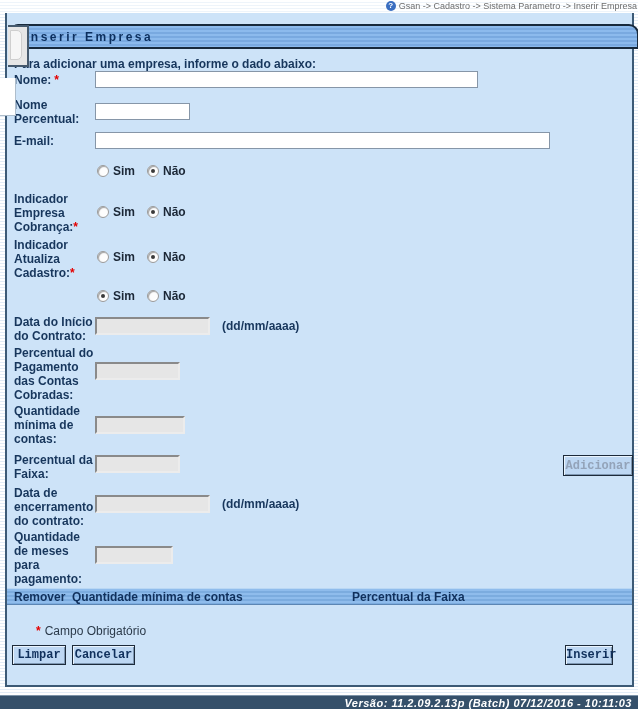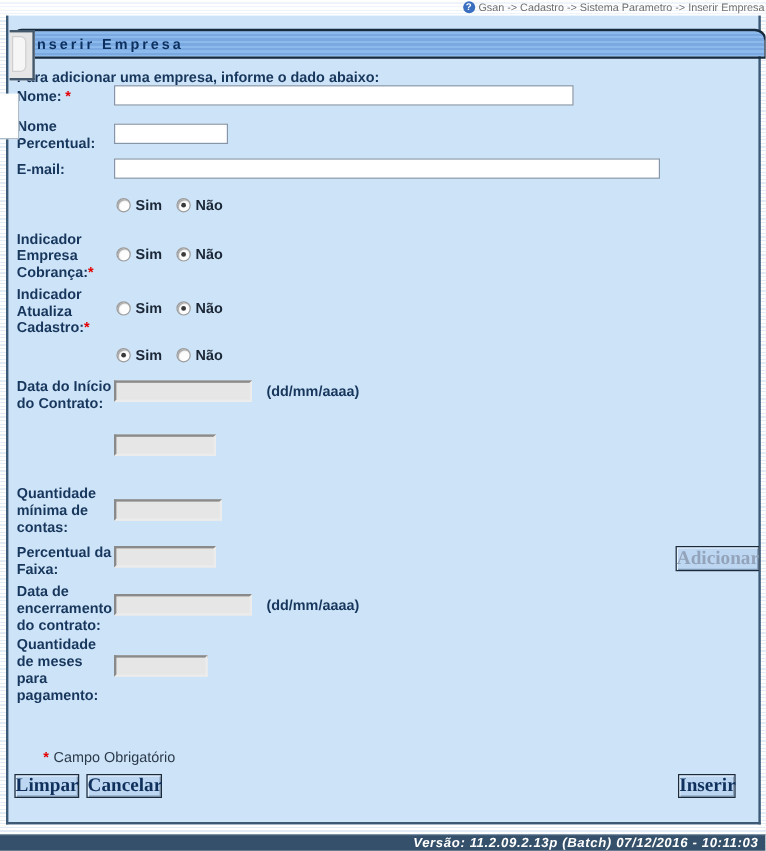--- a/index.html
+++ b/index.html
@@ -49,21 +49,21 @@
   
   .thead{position:absolute;left:0;top:575px;width:100%;height:15px;
     background:repeating-linear-gradient(to bottom,#8fbcec 0 2px,#7cacdf 2px 4px);
     border-top:1px solid #b9d7f4;border-bottom:1px solid #5c86b4;}
   .thead span{position:absolute;top:1px;font-size:12px;font-weight:bold;color:#10305c;white-space:nowrap;}
   .note{position:absolute;left:29px;top:611px;font-size:12px;color:#2b3a4a;}
   .note .star{color:#e40000;font-weight:bold;margin-right:4px;}
   
   .btn{position:absolute;height:20px;box-sizing:border-box;background:#bdd7f3;
     border:1px solid #1c2a3a;box-shadow:inset 1px 1px 0 #eaf4fd, inset -1px -1px 0 #7e97b2;
-    font-family:Liberation Serif, serif;font-size:16px;font-weight:bold;color:#10305c;
+    font-family:Liberation Mono, monospace;font-size:12px;font-weight:bold;color:#10305c;
     text-align:center;padding:0;cursor:pointer;}
   .btn.disabled{color:#93a3b9;}
   
   .footer{position:absolute;left:0;top:695px;width:638px;height:14px;background:#35506a;
     border-top:1px solid #7d93a8;display:flex;align-items:center;justify-content:flex-end;}
   .footer span{font-size:11px;font-weight:bold;color:#ffffff;letter-spacing:0.5px;
     padding-right:6px;white-space:nowrap;font-style:italic;}
 </style>
 </head>
 <body>
@@ -123,36 +123,42 @@
     <span class="radio checked"></span>
     <span class="rlabel">Sim</span>
     <span class="radio"></span>
     <span class="rlabel">Não</span>
   </div>
 
   <label class="flabel" style="top:302px">Data do Início do Contrato:</label>
   <input class="ginput" style="top: 304px; width: 115px;" value="">
   <span class="hint" style="top:306px">(dd/mm/aaaa)</span>
 
+  <label class="flabel" style="top:333px">Percentual do Pagamento das Contas Cobradas:</label>
   <input class="ginput" style="top: 349px; width: 85px;" value="">
 
   <label class="flabel" style="top:391px">Quantidade mínima de contas:</label>
   <input class="ginput" style="top: 403px; width: 90px;" value="">
 
   <label class="flabel" style="top:440px">Percentual da Faixa:</label>
   <input class="ginput" style="top: 442px; width: 85px;" value="">
   <button class="btn disabled" style="left:556px;top:442px;width:70px;height:21px">Adicionar</button>
 
   <label class="flabel" style="top:473px">Data de encerramento do contrato:</label>
   <input class="ginput" style="top: 482px; width: 115px;" value="">
   <span class="hint" style="top:484px">(dd/mm/aaaa)</span>
 
   <label class="flabel" style="top:517px">Quantidade de meses para pagamento:</label>
   <input class="ginput" style="top: 533px; width: 78px;" value="">
 
+  <div class="thead">
+    <span style="left:7px">Remover</span>
+    <span style="left:65px">Quantidade mínima de contas</span>
+    <span style="left:345px">Percentual da Faixa</span>
+  </div>
 
   <div class="note">
     <span class="star">*</span><span>Campo Obrigatório</span>
   </div>
 
   <button class="btn" style="left:5px;top:632px;width:54px">Limpar</button>
   <button class="btn" style="left:65px;top:632px;width:63px">Cancelar</button>
   <button class="btn" style="left:558px;top:632px;width:48px">Inserir</button>
 
 </div>

